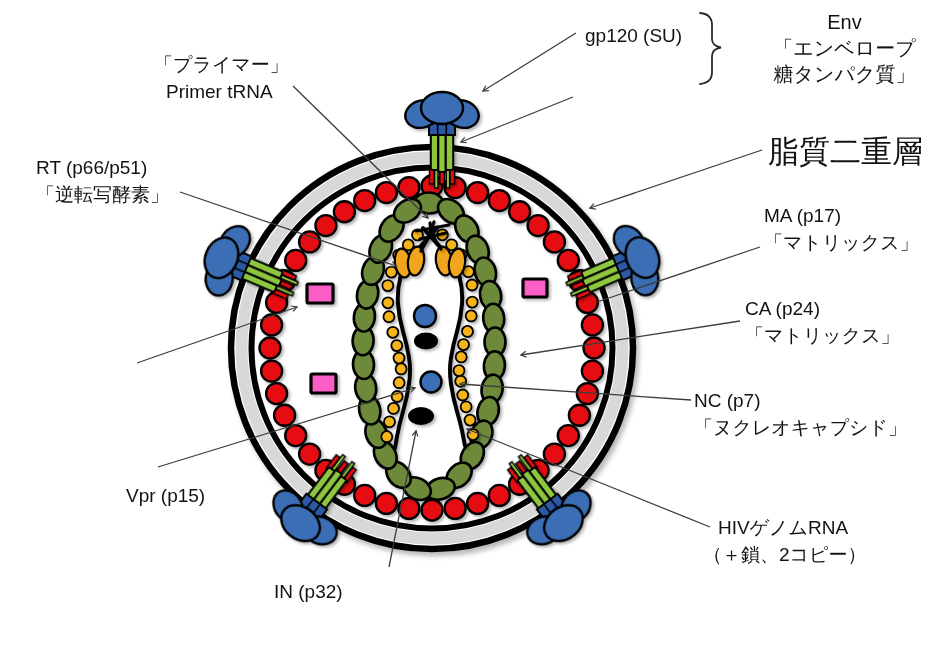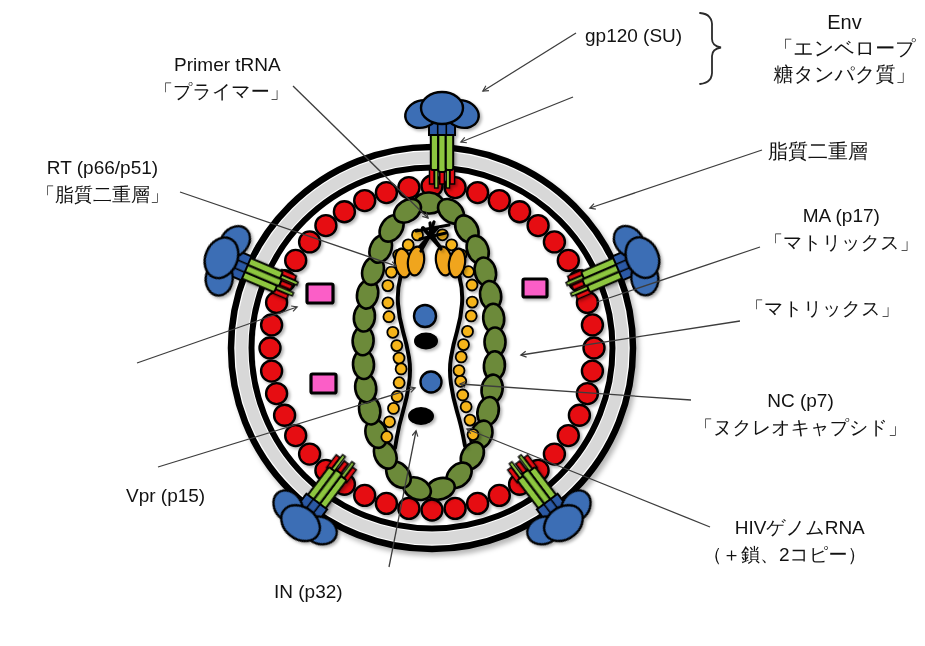--- a/index.html
+++ b/index.html
@@ -1,20 +1,20 @@
 <!DOCTYPE html>
 <html><head>
 <meta charset="utf-8">
 <style>
   html,body{margin:0;padding:0;background:#ffffff;}
   #stage{position:relative;width:925px;height:646px;background:#fff;overflow:hidden;
          font-family:"Liberation Sans","DejaVu Sans",sans-serif;color:#111;}
   #virus-svg{position:absolute;left:0;top:0;}
-  .lbl{position:absolute;font-size:19px;line-height:27px;white-space:nowrap;color:#121212;text-align:center;}
-  .lbl.big{font-size:20px;}
+  .lbl{position:absolute;font-size:19px;line-height:27px;white-space:nowrap;color:#121212;}
+  .lbl.big{font-size:31px;}
   .lbl.mid{font-size:20px;line-height:26px;}
   .gp{line-height:30px;}
   .center{text-align:center;}
   .shadow{filter:drop-shadow(2px 2.5px 1.5px rgba(0,0,0,0.30));}
   .shadowBig{filter:drop-shadow(3px 4px 2.5px rgba(0,0,0,0.28));}
   .oln{stroke:#000;}
   .leader{stroke:#3d3d3d;stroke-width:1.3;fill:none;}
 </style>
 </head>
 <body>
@@ -220,22 +220,22 @@
       <line class="leader" x1="691" y1="400" x2="460" y2="384" marker-end="url(#ah)"></line>
       <line class="leader" x1="710" y1="527" x2="467" y2="429" marker-end="url(#ah)"></line>
       <line class="leader" x1="389" y1="567" x2="416" y2="431" marker-end="url(#ah)"></line>
       <line class="leader" x1="158" y1="467" x2="415" y2="388" marker-end="url(#ah)"></line>
       <line class="leader" x1="137" y1="363" x2="297" y2="307" marker-end="url(#ah)"></line>
       <path d="M700,13 Q713,14 712,27 L712,39 Q712,46 721,47.5 Q712,49 712,56 L712,70 Q713,83 700,84" fill="none" stroke="#2b2b2b" stroke-width="1.8" stroke-linecap="round"></path>
     </g>
   </svg>
 
   <div class="lbl" style="left:154px;top:51px">
+    <div>「プライマー」</div>
     <div style="margin-left:12px">Primer tRNA</div>
-    <div>「プライマー」</div>
   </div>
 
   <div class="lbl gp" style="left:585px;top:21px">
     <div>gp120 (SU)</div>
   </div>
 
   <div class="lbl mid center" style="left:762px;top:9px;width:165px">
     <div>Env</div>
     <div>「エンベロープ</div>
     <div>糖タンパク質」</div>
@@ -244,40 +244,41 @@
   <div class="lbl big" style="left:768px;top:138px">
     <div>脂質二重層</div>
   </div>
 
   <div class="lbl" style="left:764px;top:202px">
     <div>MA (p17)</div>
     <div>「マトリックス」</div>
   </div>
 
   <div class="lbl" style="left:745px;top:295px">
+    <div>CA (p24)</div>
     <div>「マトリックス」</div>
   </div>
 
   <div class="lbl" style="left:694px;top:387px">
     <div>NC (p7)</div>
     <div>「ヌクレオキャプシド」</div>
   </div>
 
   <div class="lbl" style="left:36px;top:154px">
     <div>RT (p66/p51)</div>
-    <div>「脂質二重層」</div>
+    <div>「逆転写酵素」</div>
   </div>
 
 
   <div class="lbl" style="left:126px;top:482px">
     <div>Vpr (p15)</div>
   </div>
 
   <div class="lbl" style="left:274px;top:578px">
     <div>IN (p32)</div>
   </div>
 
   <div class="lbl" style="left:703px;top:514px">
-    <div style="margin-left:30px">HIVゲノムRNA</div>
+    <div style="margin-left:15px">HIVゲノムRNA</div>
     <div>（＋鎖、2コピー）</div>
   </div>
 
 </div>
 
 </body></html>

